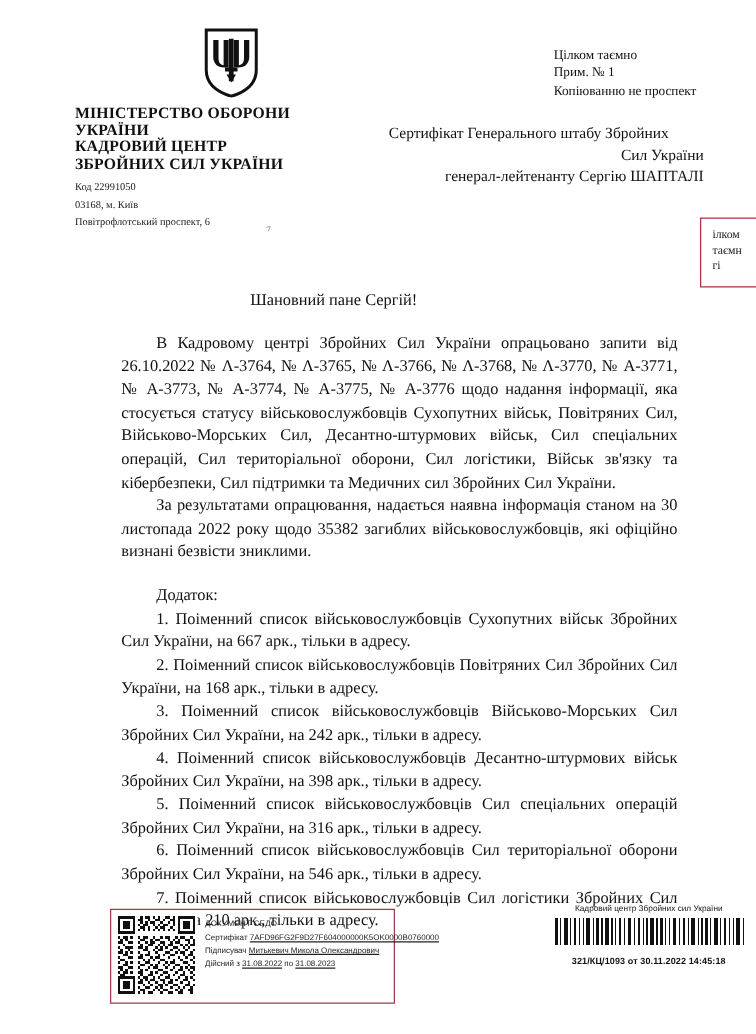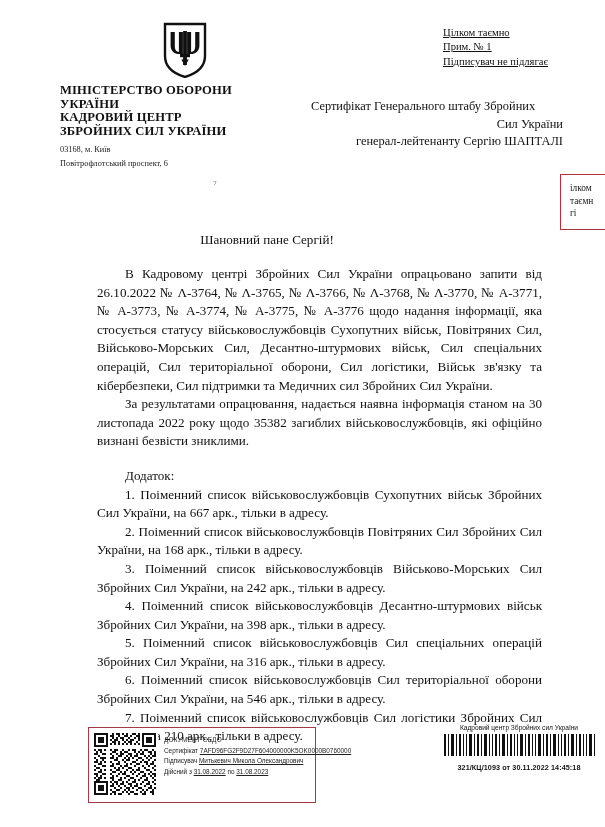--- a/index.html
+++ b/index.html
@@ -54,25 +54,24 @@
     top: 178px;
     font-size: 7px;
     color: #8a8a8a;
     transform: rotate(-8deg);
   }
 
   
   .secrecy {
     position: absolute;
     left: 443px;
-    top: 26px;
+    top: 38px;
     font-size: 10.6px;
     line-height: 14.3px;
     white-space: nowrap;
-    text-decoration: underline;
   }
 
   
   .addressee {
     position: absolute;
     left: 311px;
     top: 98px;
     width: 252px;
     font-size: 12.4px;
     line-height: 17.5px;
@@ -202,31 +201,32 @@
     </svg>
 
     <div class="org-name">
       <div>МІНІСТЕРСТВО ОБОРОНИ</div>
       <div>УКРАЇНИ</div>
       <div>КАДРОВИЙ ЦЕНТР</div>
       <div>ЗБРОЙНИХ СИЛ УКРАЇНИ</div>
     </div>
 
     <div class="org-meta">
+      <div>Код 22991050</div>
       <div>03168, м. Київ</div>
       <div>Повітрофлотський проспект, 6</div>
     </div>
   </div>
 
   <div class="stray-mark">⁊</div>
 
   <div class="secrecy">
     <div>Цілком таємно</div>
     <div>Прим. № 1</div>
-    <div>Підписувач не підлягає</div>
+    <div>Копіюванню не проспект</div>
   </div>
 
   <div class="addressee">
     <div>Сертифікат Генерального штабу Збройних</div>
     <div class="last">Сил України</div>
     <div class="last">генерал-лейтенанту Сергію ШАПТАЛІ</div>
   </div>
 
   <div class="stamp-box">
     <div>ілком</div>

